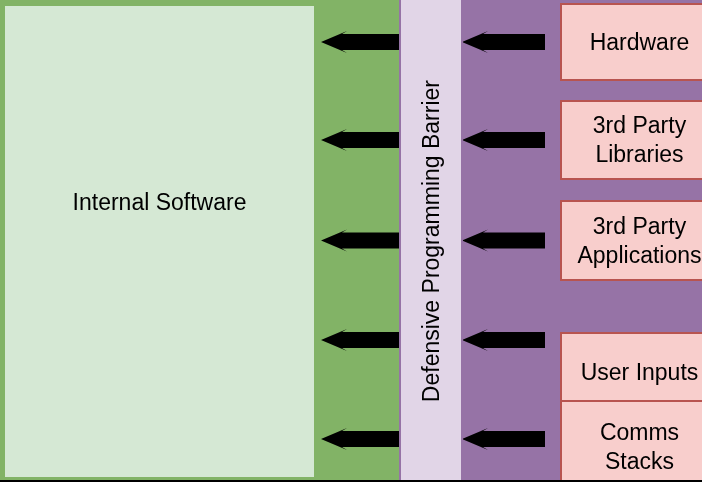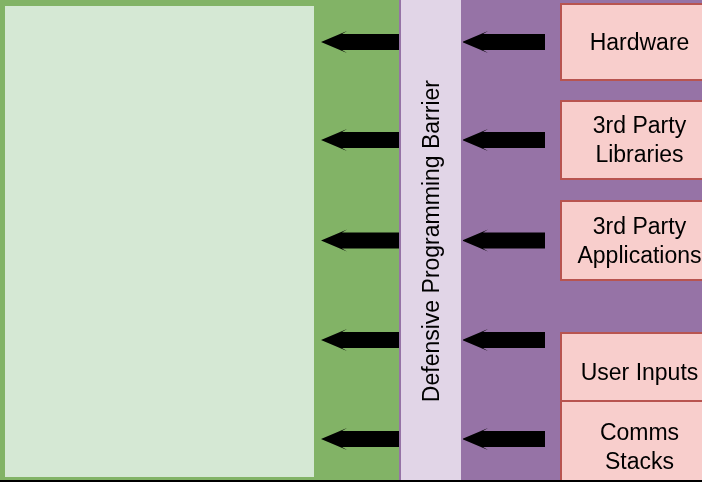--- a/index.html
+++ b/index.html
@@ -101,20 +101,21 @@
 </style>
 </head>
 <body>
 
 <div id="diagram">
 
   <div class="zone-internal"></div>
   <div class="zone-external"></div>
 
   <div class="internal-box">
+    <div class="internal-line line1">Internal Software</div>
   </div>
 
   <svg id="arrows" width="702" height="482">
       <polygon points="321,42 347,31 342,34 404,34 404,50 342,50 347,53" fill="#000000"></polygon>
       <polygon points="462,42 488,31 483,34 545,34 545,50 483,50 488,53" fill="#000000"></polygon>
       <polygon points="321,140 347,129 342,132 404,132 404,148 342,148 347,151" fill="#000000"></polygon>
       <polygon points="462,140 488,129 483,132 545,132 545,148 483,148 488,151" fill="#000000"></polygon>
       <polygon points="321,240.5 347,229.5 342,232.5 404,232.5 404,248.5 342,248.5 347,251.5" fill="#000000"></polygon>
       <polygon points="462,240.5 488,229.5 483,232.5 545,232.5 545,248.5 483,248.5 488,251.5" fill="#000000"></polygon>
       <polygon points="321,340 347,329 342,332 404,332 404,348 342,348 347,351" fill="#000000"></polygon>

